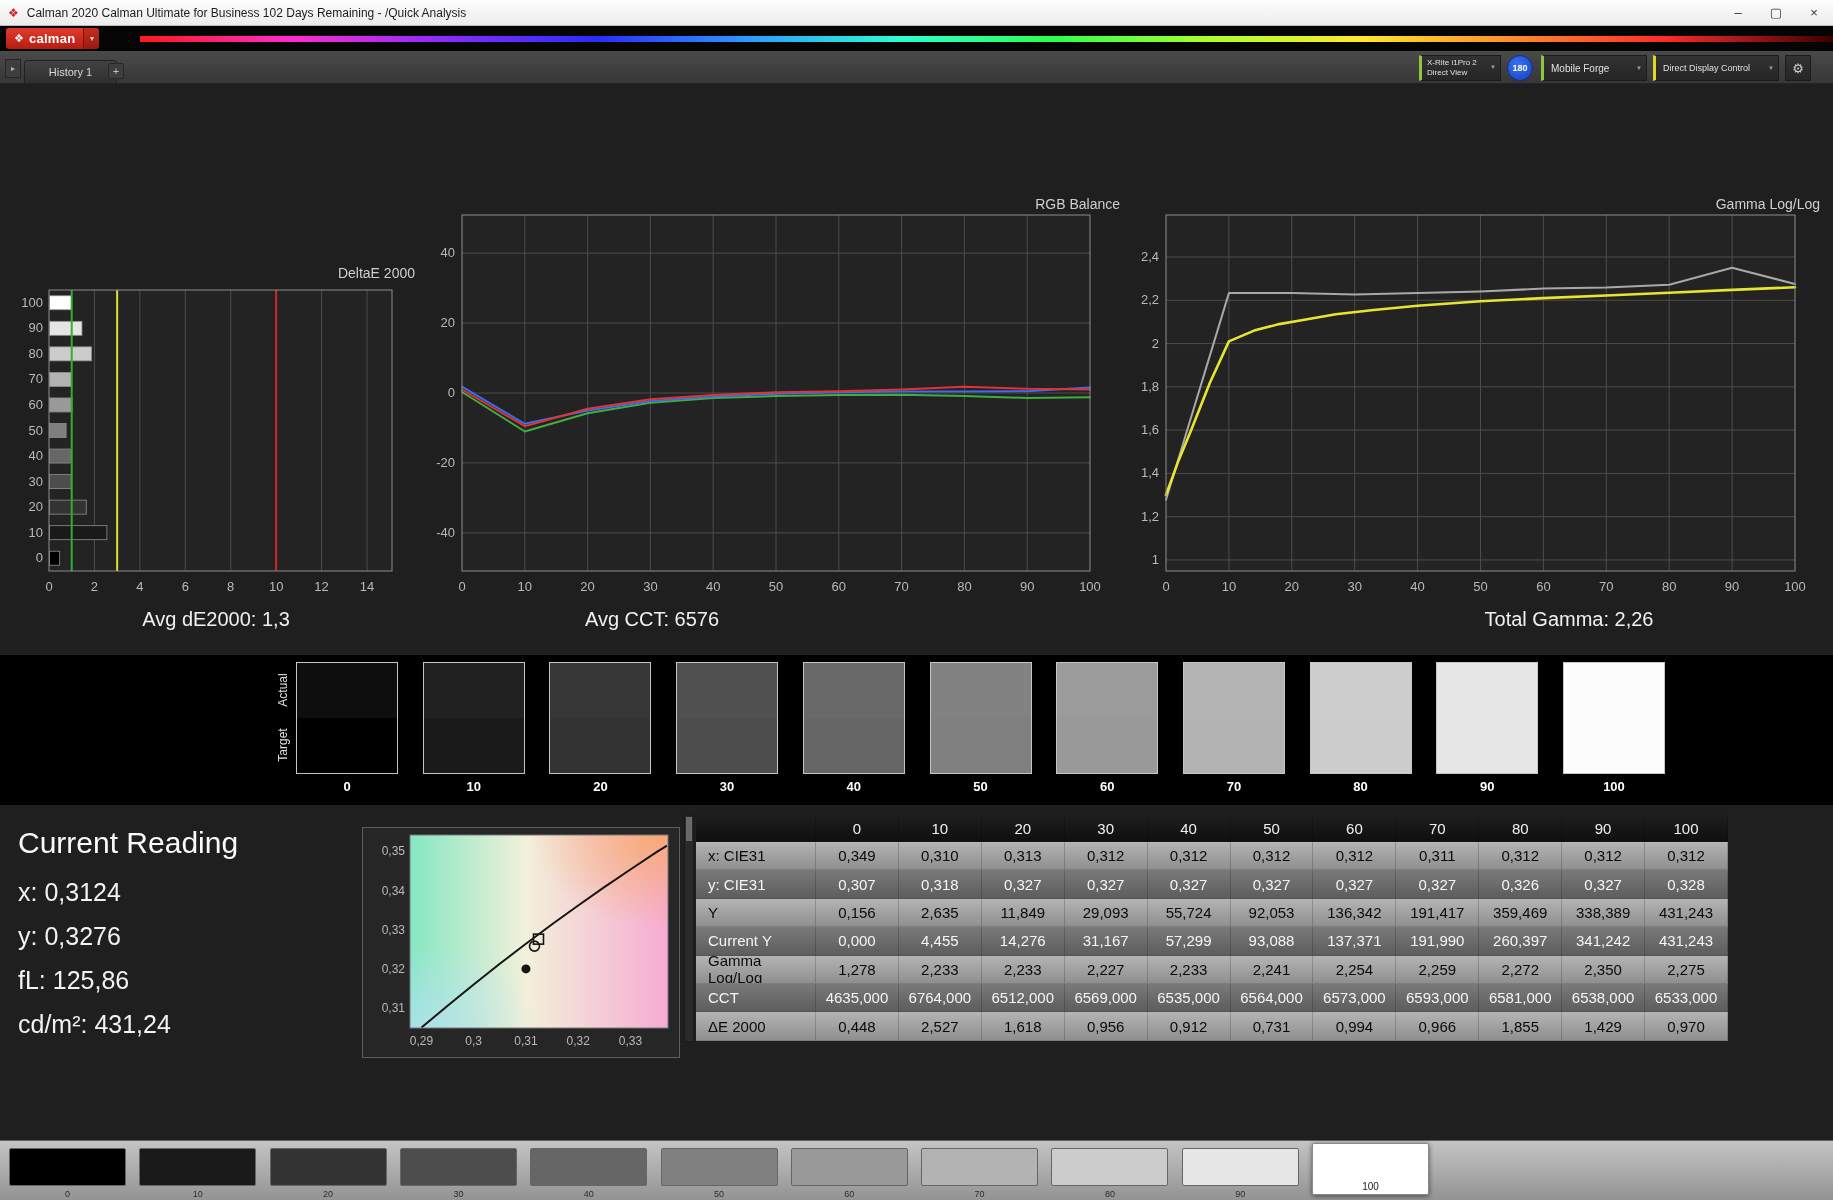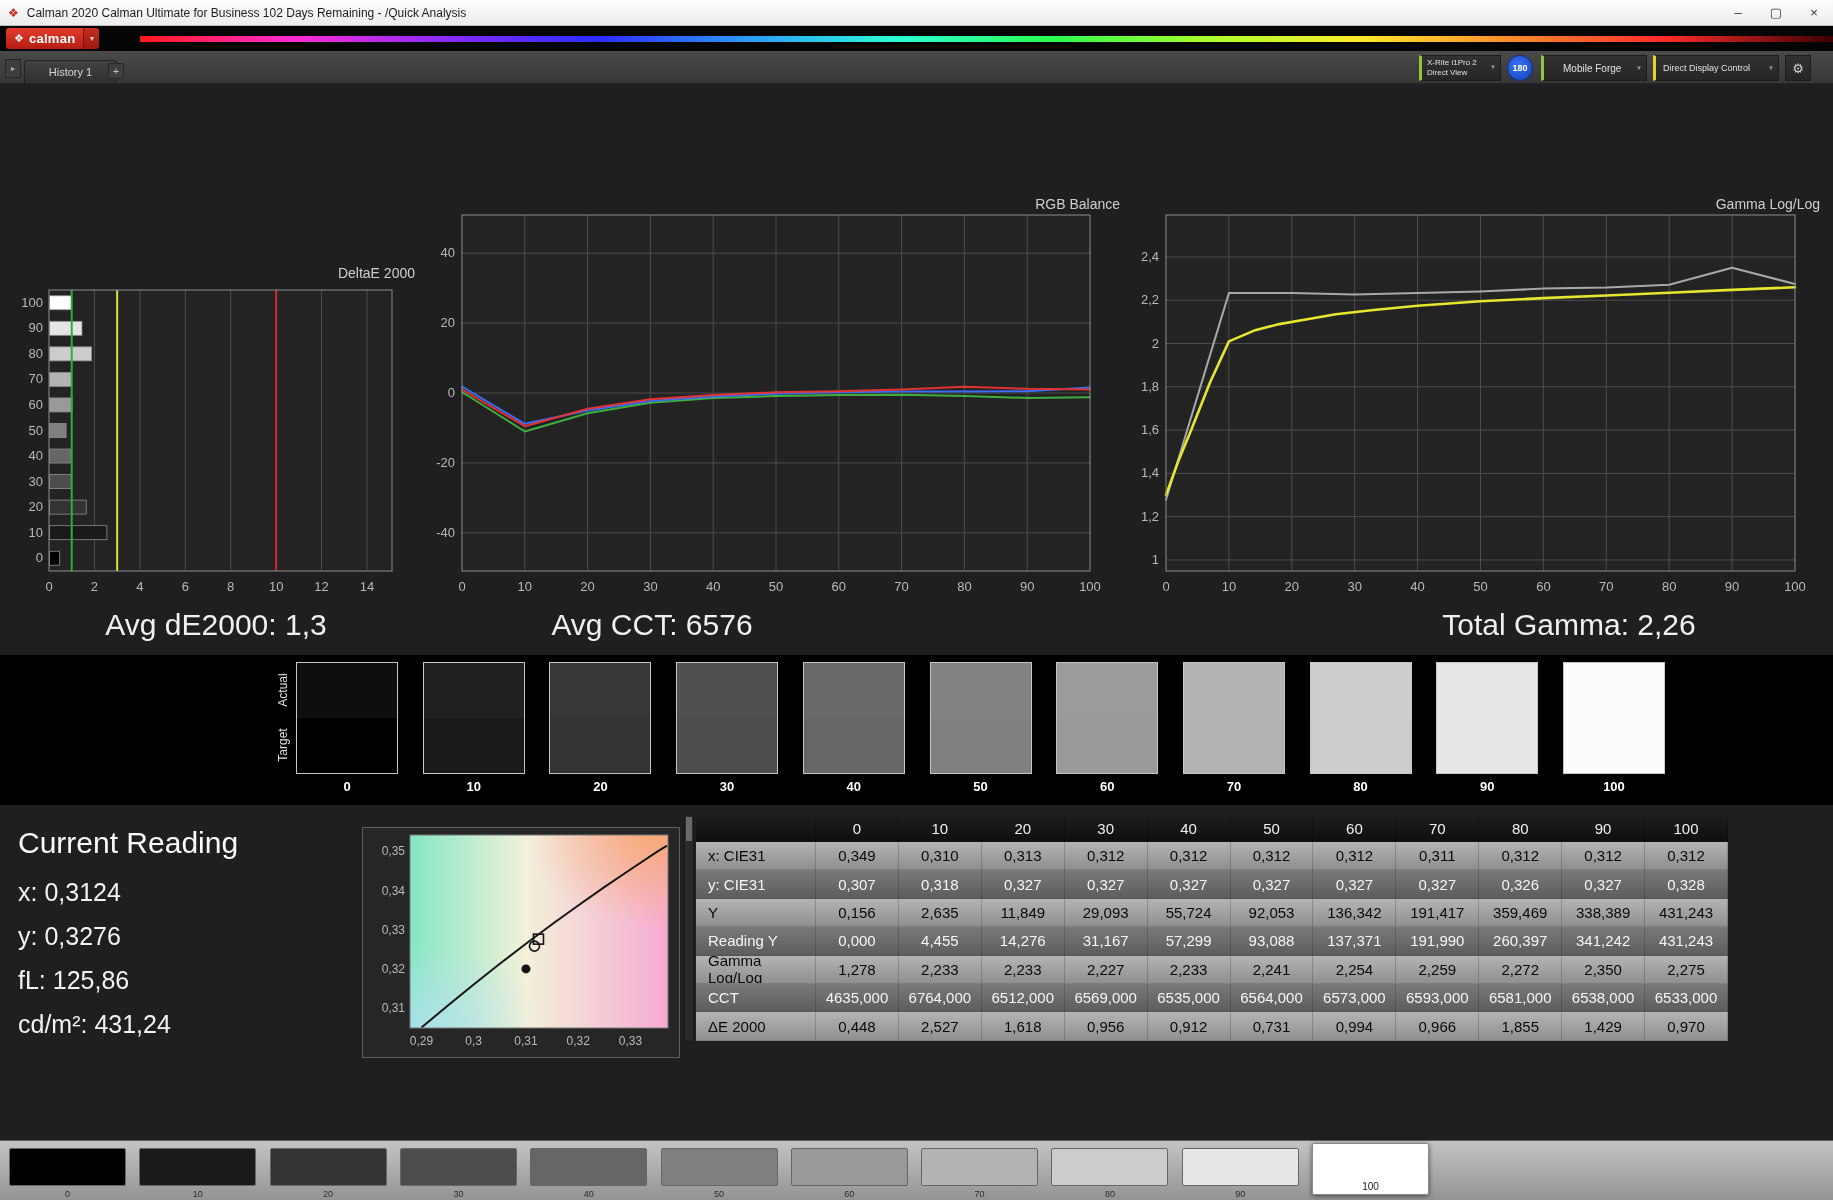--- a/index.html
+++ b/index.html
@@ -25,29 +25,29 @@
 
   
   .tabbar{position:absolute;left:0;top:51px;width:100%;height:33px;background:linear-gradient(#4a4a4a,#373737);border-bottom:1px solid #242424;z-index:20}
   .nav-toggle{position:absolute;left:5px;top:8px;width:16px;height:19px;background:#3e3e3e;border:1px solid #272727;color:#b5b5b5;font-size:8px;display:flex;align-items:center;justify-content:center}
   .tab{position:absolute;left:24px;bottom:0;width:93px;height:23px;background:linear-gradient(#424242,#2f2f2f);border:1px solid #222;border-bottom:none;border-radius:4px 4px 0 0;color:#d8d8d8;font-size:11px;display:flex;align-items:center;justify-content:center}
   .tab-add{position:absolute;left:108px;bottom:4px;width:16px;height:16px;background:#3e3e3e;border:1px solid #272727;border-radius:2px;color:#c0c0c0;font-size:11px;display:flex;align-items:center;justify-content:center}
   .hw{position:absolute;top:4px;height:26px;background:linear-gradient(#323232,#262626);border:1px solid #1c1c1c;color:#e0e0e0}
   .hw .arrow{position:absolute;right:4px;top:50%;transform:translateY(-50%);font-size:6px;color:#9a9a9a}
   #meter-select{left:1419px;width:82px;border-left:3px solid #8dc63f;font-size:8px;line-height:1.3;padding:2px 10px 0 5px}
   #badge-180{position:absolute;left:1507px;top:4px;width:26px;height:26px;border-radius:50%;background:radial-gradient(circle at 40% 35%,#3a72f2,#1340b8);border:1px solid #0c2f92;color:#fff;font-size:9px;font-weight:bold;display:flex;align-items:center;justify-content:center}
-  #source-select{left:1541px;width:106px;border-left:3px solid #8dc63f;font-size:10px;display:flex;align-items:center;padding-left:19px}
+  #source-select{left:1541px;width:106px;border-left:3px solid #8dc63f;font-size:10px;display:flex;align-items:center;padding-left:7px}
   #display-select{left:1653px;width:126px;border-left:3px solid #e3d426;font-size:9px;display:flex;align-items:center;padding-left:7px}
   #gear-btn{left:1785px;width:26px;display:flex;align-items:center;justify-content:center;font-size:13px;color:#cfcfcf;padding:0}
 
   
   .page-title{position:absolute;left:33px;top:185px;font-size:42px;color:#f2f2f2;letter-spacing:.5px}
   .chart-title{position:absolute;text-align:right;font-size:14px;color:#cfcfcf}
   .chart-svg{position:absolute}
-  .summary-item{position:absolute;top:608px;transform:translateX(-50%);font-size:30px;color:#f0f0f0;white-space:nowrap}
+  .summary-item{position:absolute;top:608px;transform:translateX(-50%);font-size:20px;color:#f0f0f0;white-space:nowrap}
 
   
   .swatch-strip{position:absolute;left:0;top:655px;width:100%;height:150px;background:#000}
   .rot-label{position:absolute;transform:translate(-50%,-50%) rotate(-90deg);font-size:12px;color:#e0e0e0;white-space:nowrap}
   .swatch{position:absolute;top:7px;width:102px;height:112px;border:1px solid #c6c6c6}
   .swatch .half{position:absolute;left:0;width:100%;height:50%}
   .swatch .half.top{top:0}.swatch .half.bot{top:50%}
   .swatch .slabel{position:absolute;top:116px;left:0;width:100%;text-align:center;font-size:13px;font-weight:bold;color:#fff}
 
   
@@ -429,21 +429,21 @@
         <div class="tcell">29,093</div>
         <div class="tcell">55,724</div>
         <div class="tcell">92,053</div>
         <div class="tcell">136,342</div>
         <div class="tcell">191,417</div>
         <div class="tcell">359,469</div>
         <div class="tcell">338,389</div>
         <div class="tcell">431,243</div>
       </div>
       <div class="trow dark">
-        <div class="tcell tlabel">Reading Y</div>
+        <div class="tcell tlabel">Current Y</div>
         <div class="tcell">0,000</div>
         <div class="tcell">4,455</div>
         <div class="tcell">14,276</div>
         <div class="tcell">31,167</div>
         <div class="tcell">57,299</div>
         <div class="tcell">93,088</div>
         <div class="tcell">137,371</div>
         <div class="tcell">191,990</div>
         <div class="tcell">260,397</div>
         <div class="tcell">341,242</div>

